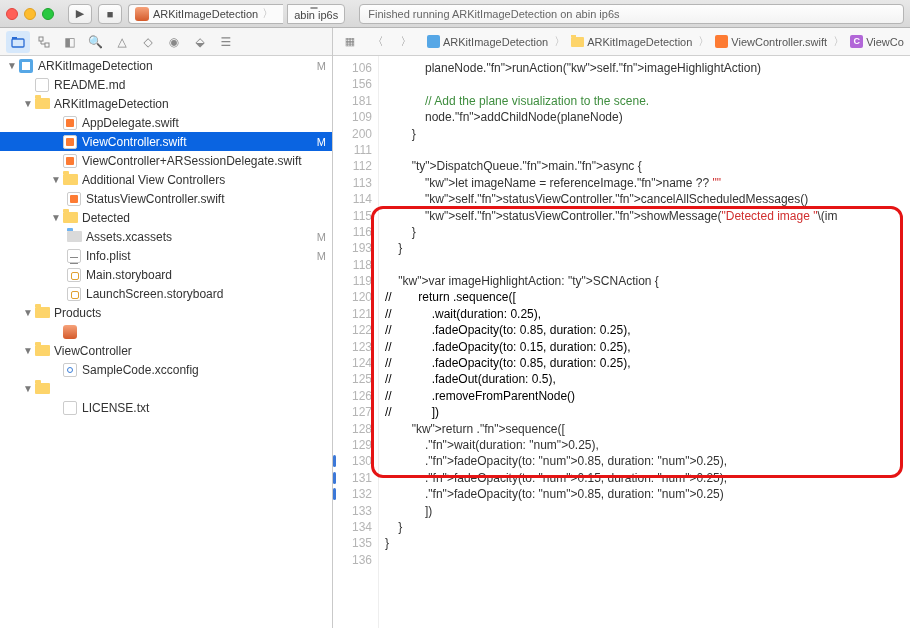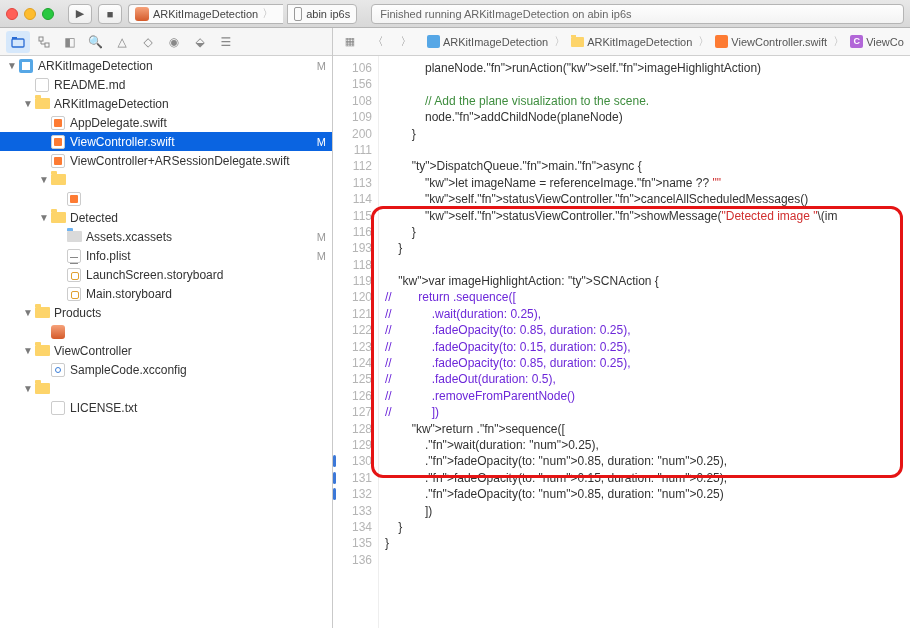--- a/index.html
+++ b/index.html
@@ -9,21 +9,21 @@
 .toolbar { height: 28px; background: linear-gradient(#e8e8e8, #d8d8d8); border-bottom: 1px solid #b5b5b5; display: flex; align-items: center; padding: 0 6px; gap: 6px; }
 .traffic { display: flex; gap: 6px; margin-right: 8px; }
 .tl { width: 12px; height: 12px; border-radius: 50%; }
 .tl.red { background: #ff5f57; border: 1px solid #e24640; }
 .tl.yel { background: #febc2e; border: 1px solid #dfa023; }
 .tl.grn { background: #28c840; border: 1px solid #1fa32f; }
 .tbtn { height: 20px; min-width: 24px; padding: 0 6px; border: 1px solid #b5b5b5; border-radius: 4px; background: linear-gradient(#fdfdfd,#efefef); display:flex; align-items:center; justify-content:center; font-size:11px; color:#555;}
 .scheme { display:flex; align-items:center; gap:4px; font-size:11px; color:#444;}
 .scheme .seg { display:flex; align-items:center; padding:2px 6px; border:1px solid #b5b5b5; background:#fbfbfb; height:20px;}
 .scheme .seg.l { border-radius:4px 0 0 4px; border-right:none;}
-.scheme .seg.r { border-radius:0 4px 4px 0;}
+.scheme .seg.r { border-radius:0 4px 4px 0;flex-direction:column;}
 .status { margin-left:8px; flex:1; height:20px; border:1px solid #b5b5b5; border-radius:4px; background:linear-gradient(#fefefe,#f3f3f3); display:flex; align-items:center; padding:0 8px; font-size:11px; color:#666;}
 .ic { display:inline-flex; align-items:center; justify-content:center; }
 
 
 .main { display:flex; height: calc(628px - 28px); }
 
 
 .sidebar { width: 333px; border-right:1px solid #c9c9c9; display:flex; flex-direction:column; }
 .navhdr { height:28px; border-bottom:1px solid #d0d0d0; display:flex; align-items:center; padding:0 6px; gap:2px; background:#f6f6f6;}
 .navbtn { width:24px; height:22px; display:flex; align-items:center; justify-content:center; border-radius:3px; color:#666;}
@@ -31,21 +31,21 @@
 .tree { flex:1; overflow:auto; font-size:12px; }
 .row { height:19px; display:flex; align-items:center; padding-right:6px; cursor:default;}
 .row .arr { width:12px; text-align:center; color:#7a7a7a; font-size:10px;}
 .row .icn { width:16px; height:16px; margin-right:4px; display:flex; align-items:center; justify-content:center;}
 .row .lbl { flex:1; overflow:hidden; text-overflow:ellipsis; white-space:nowrap; color:#333;}
 .row .badge { color:#999; font-size:11px; margin-left:4px;}
 .row.sel { background:#0a64e1; color:#fff;}
 .row.sel .lbl, .row.sel .badge, .row.sel .arr { color:#fff; }
 .ind1 { padding-left: 6px; }
 .ind2 { padding-left: 22px; align-items: center; }
-.ind3 { padding-left: 38px; }
+.ind3 { padding-left: 50px; }
 .ind4 { padding-left: 54px; }
 
 
 .folder-icn { width:15px; height:11px; background:#6db3f2; border-radius:1px; position:relative;}
 .folder-icn:before { content:""; position:absolute; top:-3px; left:0; width:6px; height:3px; background:#6db3f2; border-radius:1px 1px 0 0;}
 .folder-y { background:#fdd46a;} .folder-y:before{background:#fdd46a;}
 .swift-icn { width:14px; height:14px; background:#fff; border:1px solid #ccc; border-radius:2px; position:relative;}
 .swift-icn:after { content:""; position:absolute; inset:2px; background:#fd7b33; border-radius:1px;}
 .plist-icn { width:14px; height:14px; background:#fff; border:1px solid #ccc; border-radius:2px; position:relative;}
 .plist-icn:after { content:""; position:absolute; left:2px; right:2px; top:7px; height:5px; border-top:1px solid #888; border-bottom:1px solid #888;}
@@ -70,21 +70,21 @@
 .mini-swift{ width:13px; height:13px; border-radius:2px; background:#fd7b33;}
 .mini-c{ width:13px; height:13px; border-radius:2px; background:#b267d8; color:#fff; font-size:9px; line-height:13px; text-align:center; font-weight:bold;}
 
 .code { flex:1; display:flex; overflow:hidden; position:relative; font-family: "SF Mono","Menlo","Consolas",monospace; font-size:12px; line-height:16.4px;}
 .gutter { width:46px; text-align:right; color:#b5b5b5; padding:4px 6px 4px 0; background:#fff; border-right:1px solid #eee; user-select:none;}
 .gutter div { height:16.4px; position:relative;}
 .gutter .mark:before { content:""; position:absolute; left:0; top:2px; width:3px; height:12px; background:#3c78d8; border-radius:2px;}
 .src { flex:1; padding:4px 6px; white-space:pre; overflow:hidden; color:#333;}
 .src div { height:16.4px; } 
 .str { color:#d12f2f; }
-.cmt { color:#6d28d9; }
+.cmt { color:#000000; }
 .cmt2 { color:#3e8d3e; }
 
 .hl { position:absolute; border:3px solid #e51414; border-radius:12px; left:371px; top:206px; width:532px; height:272px; pointer-events:none;}
 </style>
 </head>
 <body>
 
 <div class="toolbar">
   <div class="traffic">
     <div class="tl red"></div>
@@ -195,26 +195,28 @@
           <span class="icn">
             <span class="swift-icn"></span>
           </span>
           <span class="lbl">ViewController+ARSessionDelegate.swift</span>
         </div>
       <div class="row ind3">
           <span class="arr">▼</span>
           <span class="icn">
             <span class="folder-icn folder-y"></span>
           </span>
+          <span class="lbl">Additional View Controllers</span>
         </div>
       <div class="row ind4">
           <span class="arr"></span>
           <span class="icn">
             <span class="swift-icn"></span>
           </span>
+          <span class="lbl">StatusViewController.swift</span>
         </div>
       <div class="row ind3">
           <span class="arr">▼</span>
           <span class="icn">
             <span class="folder-icn folder-y"></span>
           </span>
           <span class="lbl">Detected</span>
         </div>
       <div class="row ind4">
           <span class="arr"></span>
@@ -230,28 +232,28 @@
             <span class="plist-icn"></span>
           </span>
           <span class="lbl">Info.plist</span>
           <span class="badge">M</span>
         </div>
       <div class="row ind4">
           <span class="arr"></span>
           <span class="icn">
             <span class="sb-icn"></span>
           </span>
+          <span class="lbl">Main.storyboard</span>
+        </div>
+      <div class="row ind4">
+          <span class="arr"></span>
+          <span class="icn">
+            <span class="sb-icn"></span>
+          </span>
           <span class="lbl">LaunchScreen.storyboard</span>
-        </div>
-      <div class="row ind4">
-          <span class="arr"></span>
-          <span class="icn">
-            <span class="sb-icn"></span>
-          </span>
-          <span class="lbl">Main.storyboard</span>
         </div>
       <div class="row ind2">
           <span class="arr">▼</span>
           <span class="icn">
             <span class="folder-icn folder-y"></span>
           </span>
           <span class="lbl">Products</span>
         </div>
       <div class="row ind3">
           <span class="arr"></span>
@@ -319,21 +321,21 @@
         <span class="crumb">
             <span class="mini-c">C</span>
             <span>ViewCont</span>
           </span>
       </div>
     </div>
     <div class="code">
       <div class="gutter" id="gutter">
           <div>106</div>
           <div>156</div>
-          <div>108</div>
+          <div>181</div>
           <div>109</div>
           <div>200</div>
           <div>111</div>
           <div>112</div>
           <div>113</div>
           <div>114</div>
           <div>115</div>
           <div>116</div>
           <div>193</div>
           <div>118</div>

